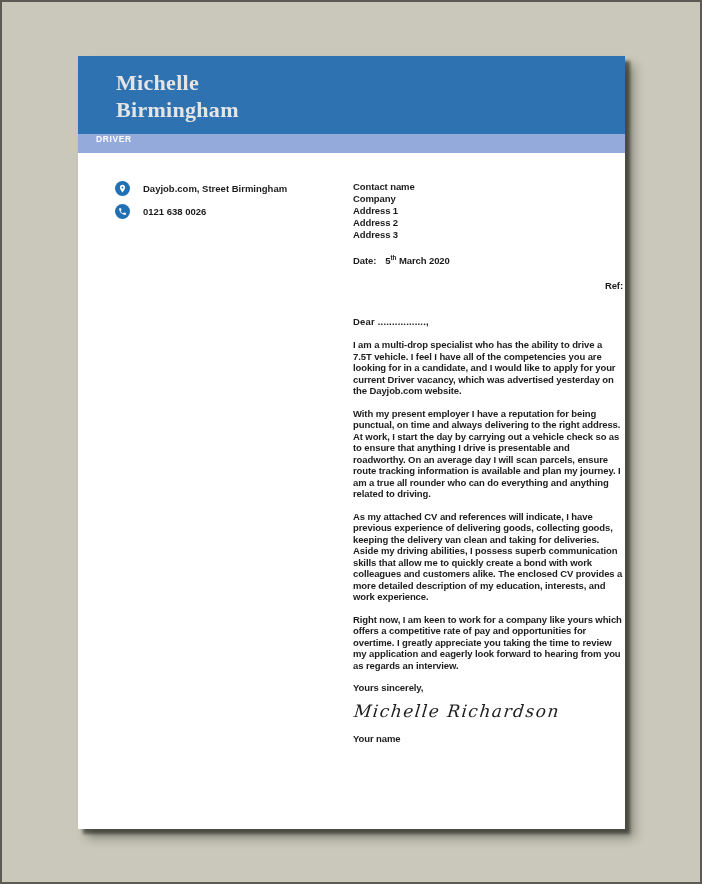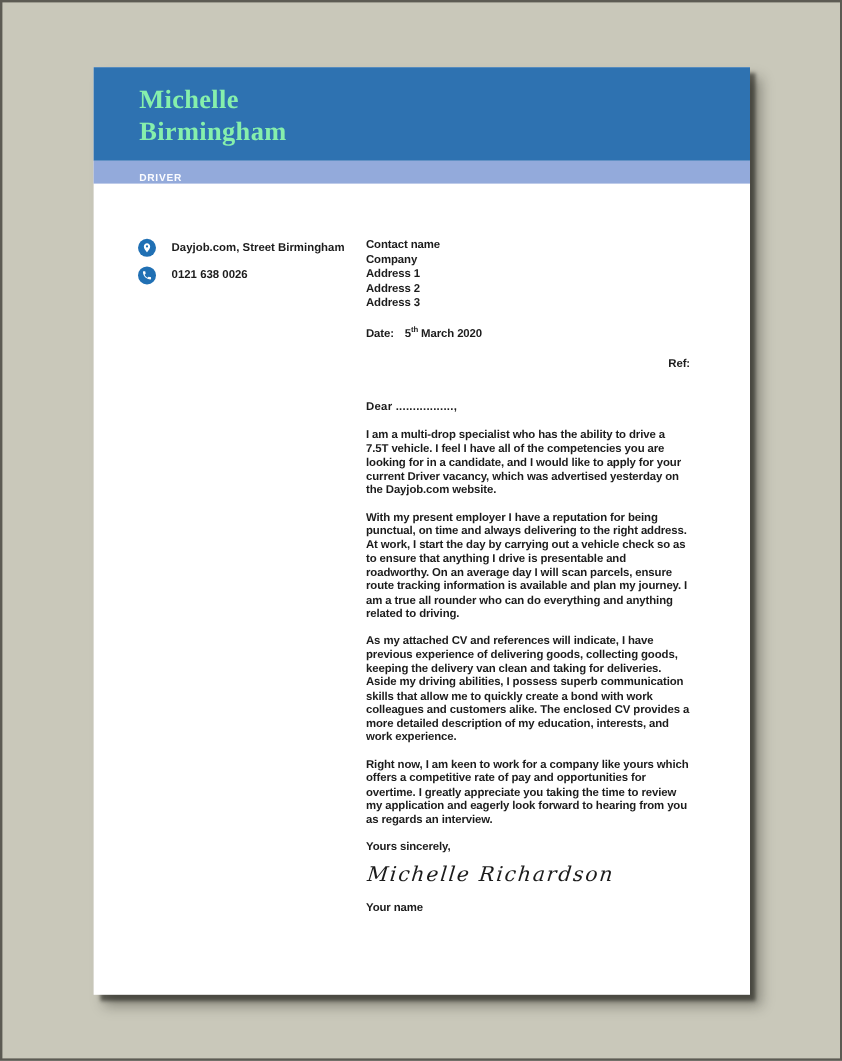--- a/index.html
+++ b/index.html
@@ -22,45 +22,46 @@
     background: #ffffff;
     box-shadow: 5px 5px 3px rgba(20,20,15,0.55), 9px 9px 10px rgba(20,20,15,0.35);
   }
   .header-band {
     height: 78px;
     background: #2e72b1;
     box-sizing: border-box;
     padding: 13px 0 0 38px;
   }
   .header-band .name {
-    color: #86efac;
+    color: #e5e5e5;
     font-family: "Liberation Serif", serif;
     font-weight: 700;
     font-size: 22px;
     line-height: 27px;
     letter-spacing: 0.3px;
   }
   .role-bar {
     height: 19px;
     background: #93aadb;
     display: flex;
-    align-items: flex-end;
+    align-items: flex-start;
     box-sizing: border-box;
-    padding-left: 38px;
+    padding-left: 18px;
   }
   .role-bar .role {
     color: #fbfcff;
     font-size: 8.5px;
     font-weight: 700;
     letter-spacing: 0.6px;
   }
   .content {
     display: flex;
-    padding-top: 46px;
+    padding-top: 28px;
     color: #1c1c1c;
+    gap: 48px;
   }
   .left-col {
     width: 227px;
     box-sizing: border-box;
     padding-left: 37px;
     flex: none;
   }
   .contact-row {
     display: flex;
     align-items: center;

